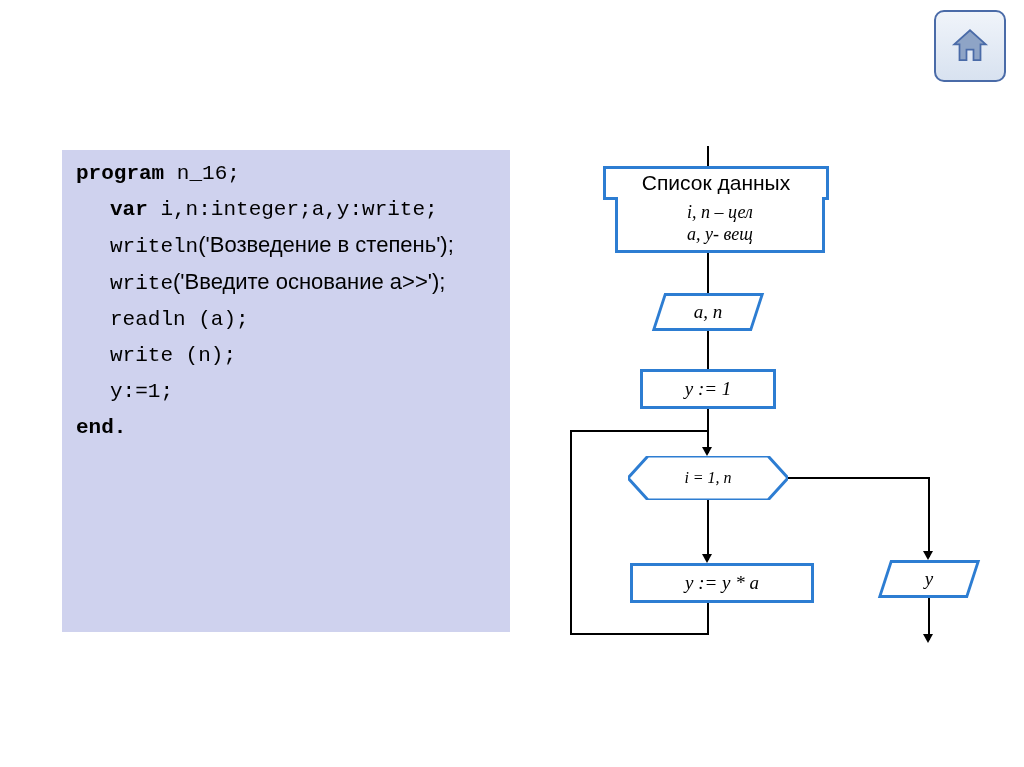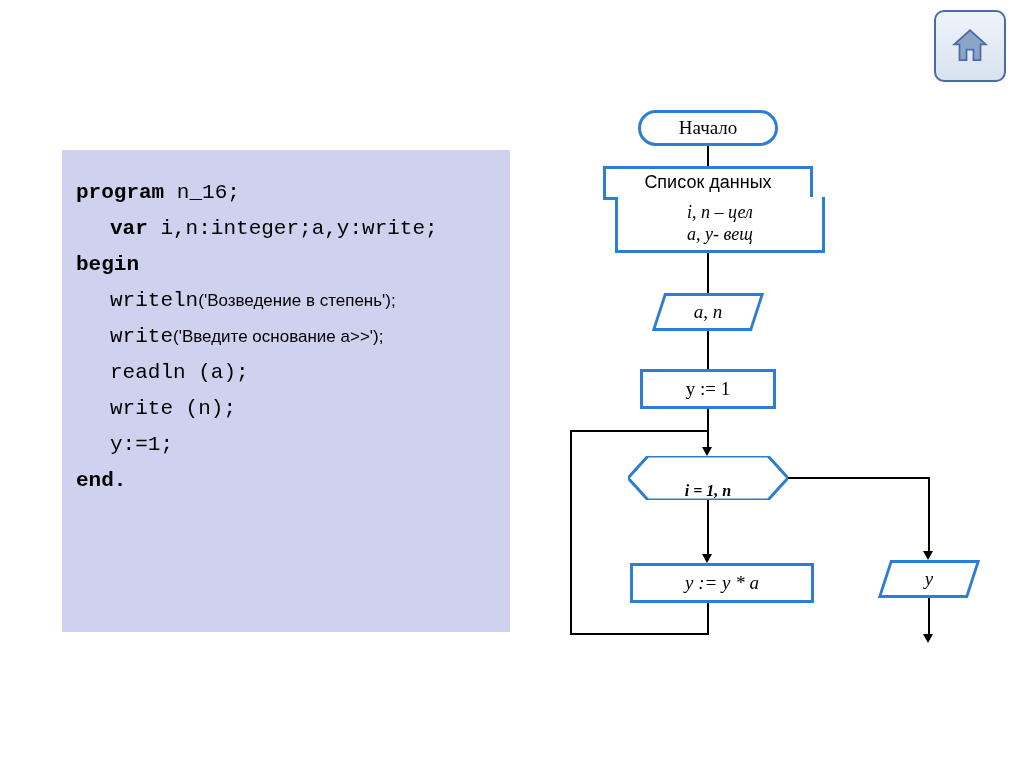--- a/index.html
+++ b/index.html
@@ -28,27 +28,27 @@
     width: 42px;
     height: 42px;
   }
   .code-panel {
     position: absolute;
     left: 62px;
     top: 150px;
     width: 448px;
     height: 482px;
     background: #cfd2ee;
-    padding: 24px 14px;
+    padding: 5px 14px;
     font-size: 21px;
     line-height: 1.62;
   }
   .code-panel .kw { font-family: 'Courier New', monospace; font-weight: bold; }
   .code-panel .mono { font-family: 'Courier New', monospace; }
-  .code-panel .txt { font-family: Arial, sans-serif; font-size: 17px; margin-top: 8px; }
+  .code-panel .txt { font-family: Arial, sans-serif; font-size: 22px; margin-top: 8px; }
   .indent1 { padding-left: 34px; }
 
   .flowchart {
     position: absolute;
     left: 560px;
     top: 110px;
     width: 440px;
     height: 640px;
   }
   .shape {
@@ -71,23 +71,22 @@
   }
   .parallelogram > span { transform: skewX(18deg); display: inline-block; }
   .hexagon {
     position: absolute;
   }
   .hex-body {
     position: relative;
     width: 100%;
     height: 100%;
     display: flex;
-    align-items: flex-end;
+    align-items: center;
     justify-content: center;
-    font-weight: bold;
   }
   .line { position: absolute; background: #000; }
   .line.v { width: 2px; }
   .line.h { height: 2px; }
   .arrowhead {
     position: absolute;
     width: 0; height: 0;
     border-left: 5px solid transparent;
     border-right: 5px solid transparent;
     border-top: 9px solid #000;
@@ -102,23 +101,20 @@
   </svg>
 </div>
 
 <div class="code-panel">
   <div>
     <span class="kw">program</span><span class="mono"> n_16;</span>
   </div>
   <div class="indent1">
     <span class="kw">var</span><span class="mono"> i,n:integer;a,y:write;</span>
   </div>
-  <div>
-    <span class="kw">begin</span>
-  </div>
   <div class="indent1">
     <span class="mono">writeln</span><span class="txt">('Возведение в степень');</span>
   </div>
   <div class="indent1">
     <span class="mono">write</span><span class="txt">('Введите основание a&gt;&gt;');</span>
   </div>
   <div class="indent1">
     <span class="mono">readln (a);</span>
   </div>
   <div class="indent1">
@@ -127,41 +123,38 @@
   <div class="indent1">
     <span class="mono">y:=1;</span>
   </div>
   <div>
     <span class="kw">end.</span>
   </div>
 </div>
 
 <div class="flowchart">
 
-  <div class="shape terminal" style="left:78px; top:0; width:140px;">
-    <span>Начало</span>
-  </div>
   <div class="line v" style="left:147px; top:36px; height:20px;"></div>
 
-  <div class="shape rect" style="left:43px; top:56px; width:210px; height:34px; font-family:Arial; font-size:18px;">
+  <div class="shape rect" style="left:43px; top:56px; width:226px; height:34px; font-family:Arial; font-size:21px;">
     <span>Список данных</span>
   </div>
   <div class="shape databox" style="left:55px; top:87px; width:210px; border-top:none;">
     <span style="font-style:italic;">i, n – цел</span>
     <span style="font-style:italic;">a, y- вещ</span>
   </div>
   <div class="line v" style="left:147px; top:143px; height:40px;"></div>
 
   <div class="shape parallelogram" style="left:98px; top:183px; width:100px; height:38px;">
     <span style="font-style:italic;">a, n</span>
   </div>
   <div class="line v" style="left:147px; top:221px; height:38px;"></div>
 
   <div class="shape rect" style="left:80px; top:259px; width:136px;">
-    <span style="">y := 1</span>
+    <span style="font-style:italic;">y := 1</span>
   </div>
   <div class="line v" style="left:147px; top:299px; height:44px;"></div>
   <div class="arrowhead" style="left:142px; top:337px;"></div>
 
   <div class="hexagon" style="left:68px; top:346px; width:160px; height:44px;">
     <svg width="160" height="44" style="position:absolute;">
       <polygon points="20,0 140,0 160,22 140,44 20,44 0,22" fill="#fff" stroke="#2d7dd2" stroke-width="3"></polygon>
     </svg>
     <div class="hex-body">
         <span style="font-style:italic; font-family:'Times New Roman';">i = 1, n</span>

